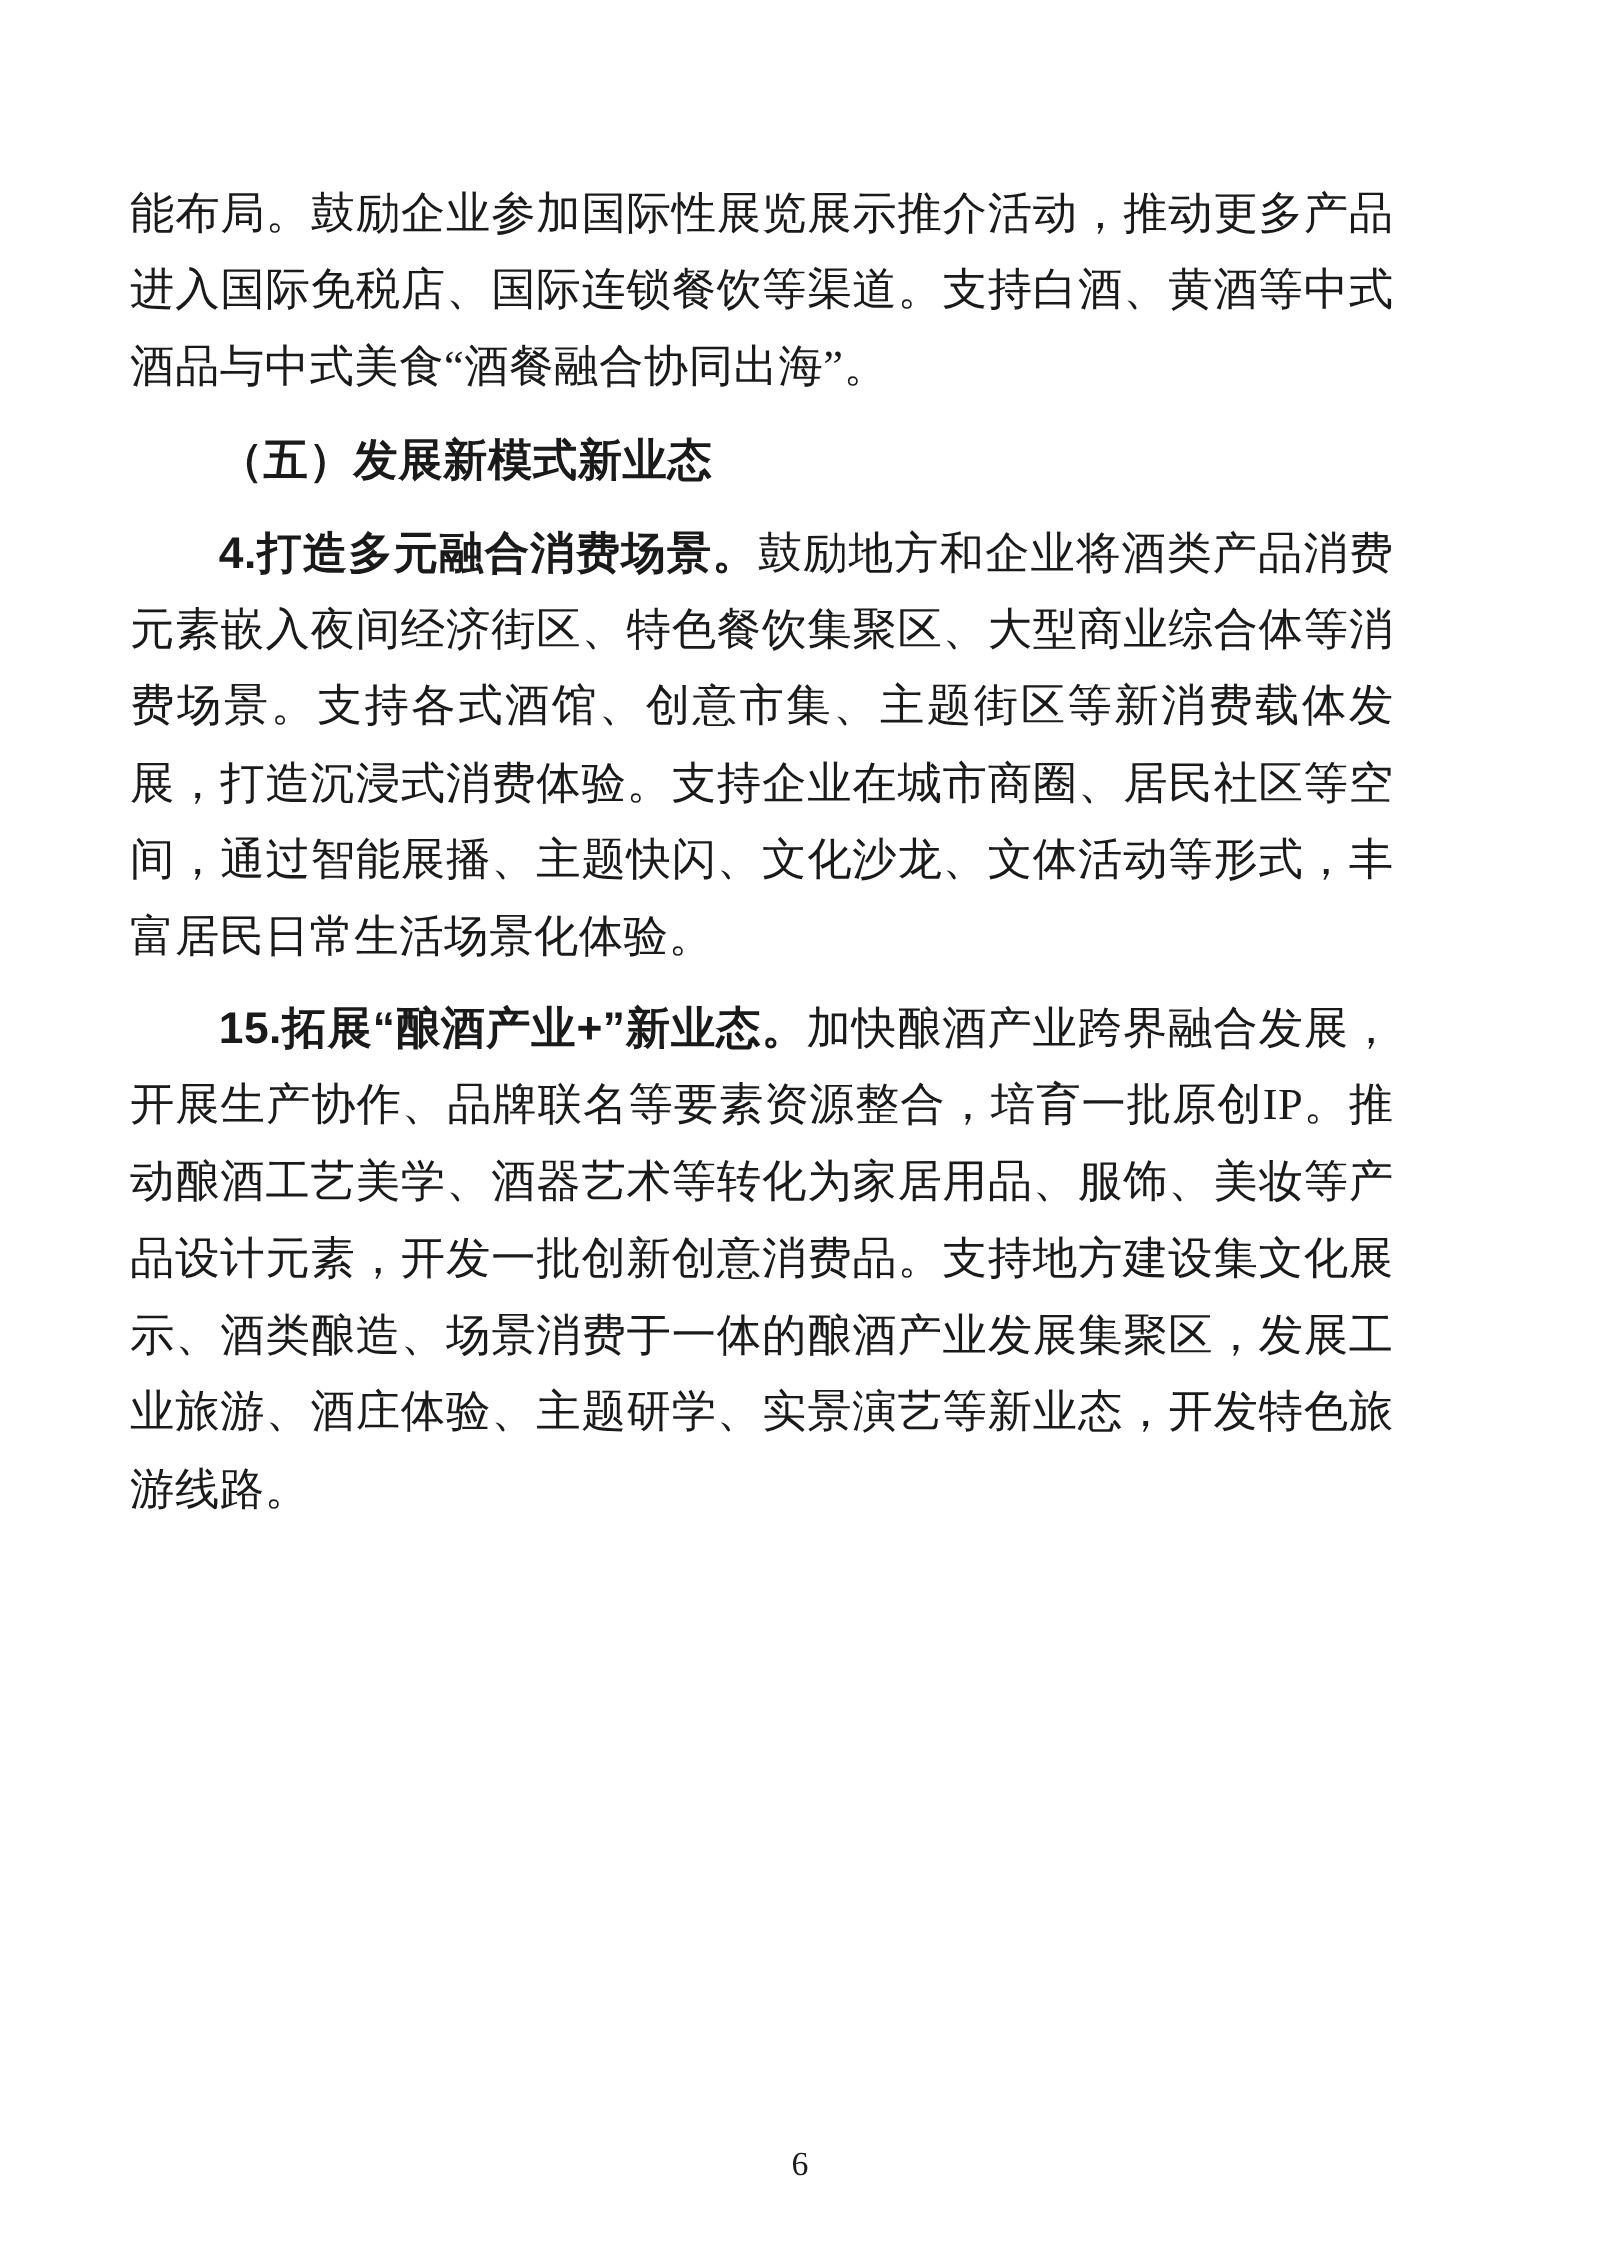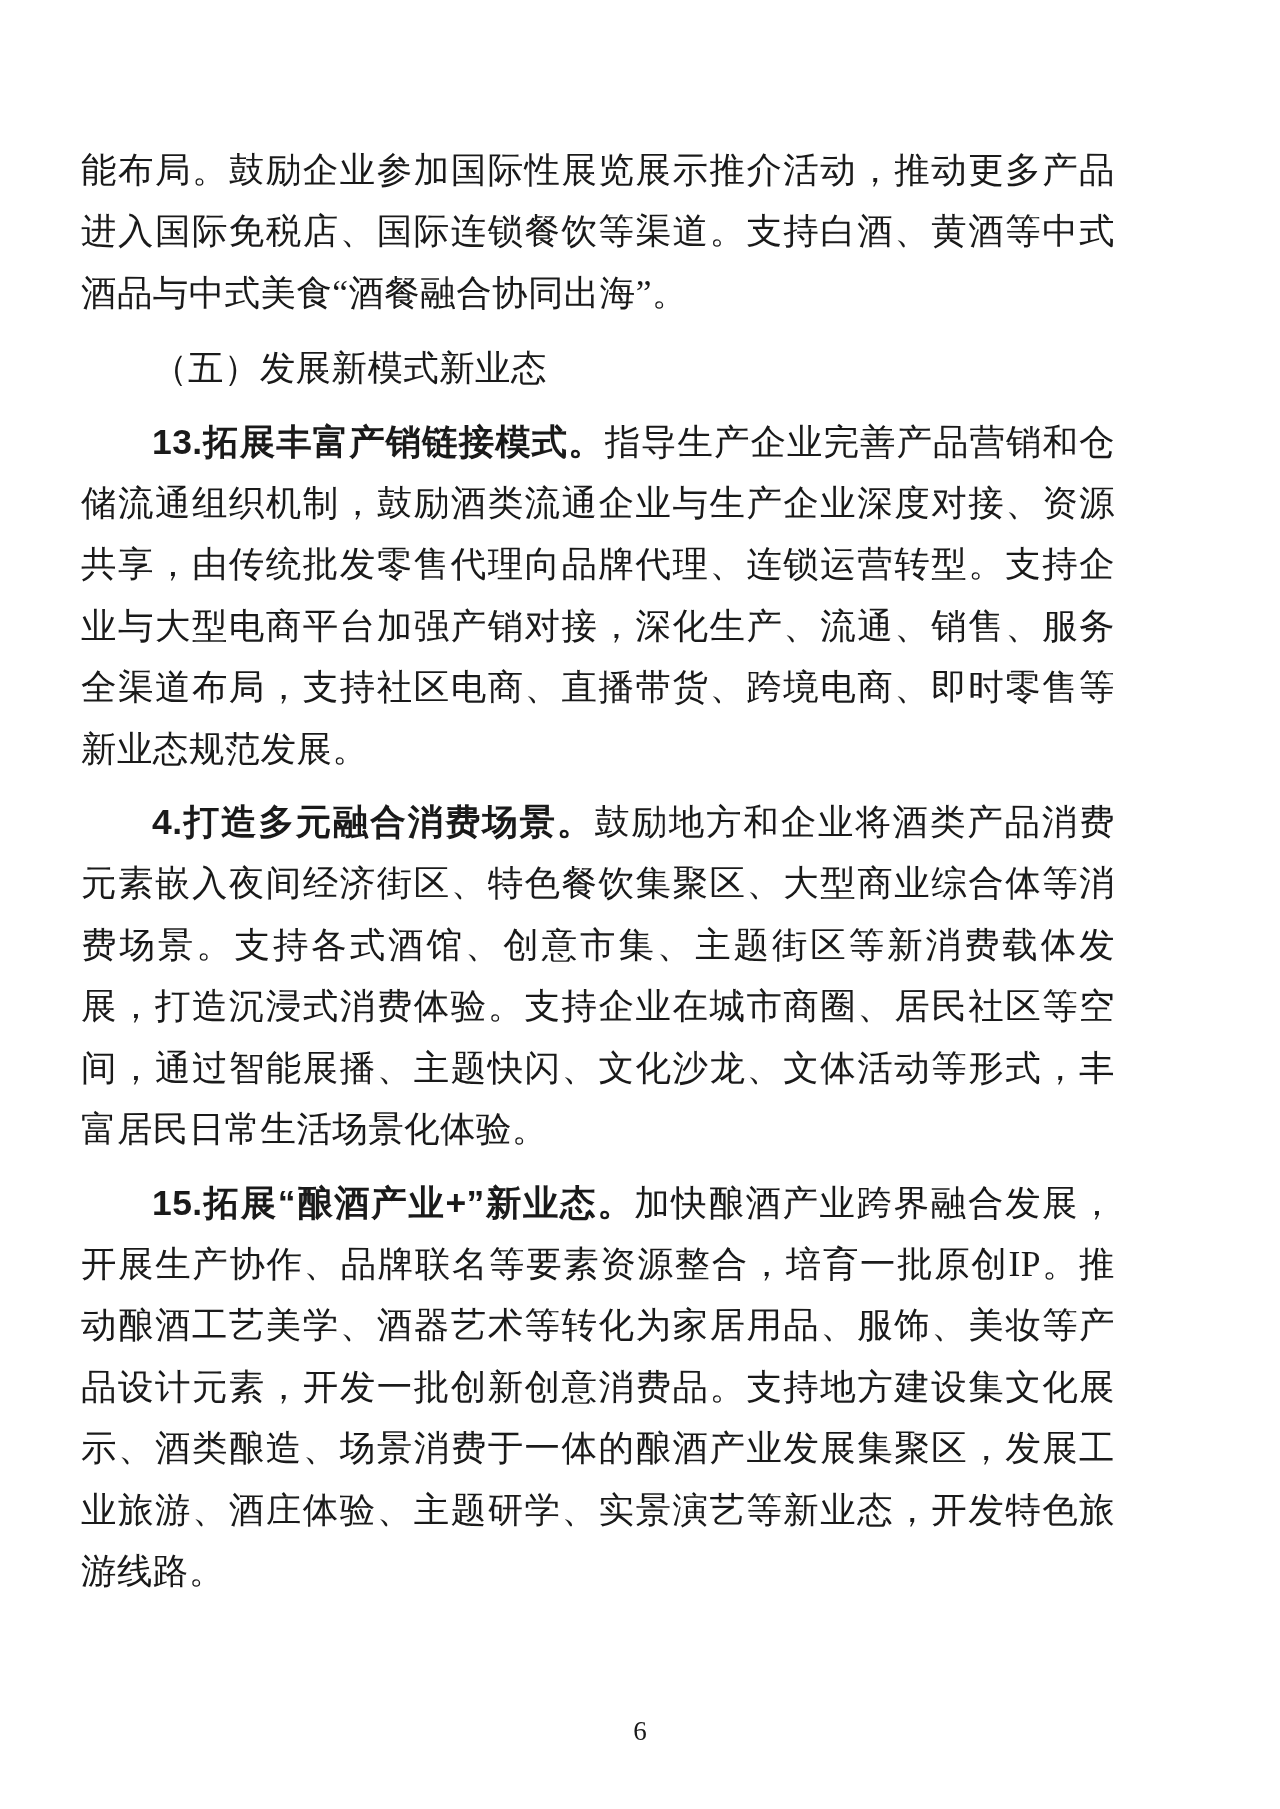--- a/index.html
+++ b/index.html
@@ -12,41 +12,41 @@
     height: 1809px;
     font-family: "Liberation Serif", "DejaVu Serif", serif;
     color: #1a1a1a;
     position: relative;
     overflow: hidden;
   }
   .page {
     box-sizing: border-box;
     width: 1280px;
     height: 1809px;
-    padding: 140px 165px 60px 81px;
+    padding: 140px 165px 60px 104px;
     position: relative;
   }
   .doc-body {
     font-size: 35.5px;
     line-height: 1.73;
     text-align: justify;
     text-justify: inter-ideograph;
     letter-spacing: 0.4px;
   }
   .para {
     margin: 0 0 6px 0;
     text-indent: 2em;
   }
   .para.cont {
     text-indent: 0;
   }
   .heading {
     margin: 14px 0 10px 0;
     text-indent: 2em;
-    font-weight: normal;
+    font-weight: bold;
     font-size: 35.5px;
     line-height: 1.73;
     font-family: "Liberation Sans", "DejaVu Sans", sans-serif;
   }
   .lead {
     font-weight: bold;
     font-family: "Liberation Sans", "DejaVu Sans", sans-serif;
   }
   .item {
     margin: 12px 0 6px 0;
@@ -65,23 +65,20 @@
 </head>
 <body>
 
 <div class="page">
   <div class="doc-body">
 
     <p class="para cont">能布局。鼓励企业参加国际性展览展示推介活动，推动更多产品进入国际免税店、国际连锁餐饮等渠道。支持白酒、黄酒等中式酒品与中式美食“酒餐融合协同出海”。</p>
 
     <p class="heading">（五）发展新模式新业态</p>
 
-    <p class="para item">
-      <span class="lead">13.拓展丰富产销链接模式。</span><span>指导生产企业完善产品营销和仓储流通组织机制，鼓励酒类流通企业与生产企业深度对接、资源共享，由传统批发零售代理向品牌代理、连锁运营转型。支持企业与大型电商平台加强产销对接，深化生产、流通、销售、服务全渠道布局，支持社区电商、直播带货、跨境电商、即时零售等新业态规范发展。</span>
-    </p>
 
     <p class="para item">
       <span class="lead">4.打造多元融合消费场景。</span><span>鼓励地方和企业将酒类产品消费元素嵌入夜间经济街区、特色餐饮集聚区、大型商业综合体等消费场景。支持各式酒馆、创意市集、主题街区等新消费载体发展，打造沉浸式消费体验。支持企业在城市商圈、居民社区等空间，通过智能展播、主题快闪、文化沙龙、文体活动等形式，丰富居民日常生活场景化体验。</span>
     </p>
 
     <p class="para item">
       <span class="lead">15.拓展“酿酒产业+”新业态。</span><span>加快酿酒产业跨界融合发展，开展生产协作、品牌联名等要素资源整合，培育一批原创IP。推动酿酒工艺美学、酒器艺术等转化为家居用品、服饰、美妆等产品设计元素，开发一批创新创意消费品。支持地方建设集文化展示、酒类酿造、场景消费于一体的酿酒产业发展集聚区，发展工业旅游、酒庄体验、主题研学、实景演艺等新业态，开发特色旅游线路。</span>
     </p>
 
   </div>

